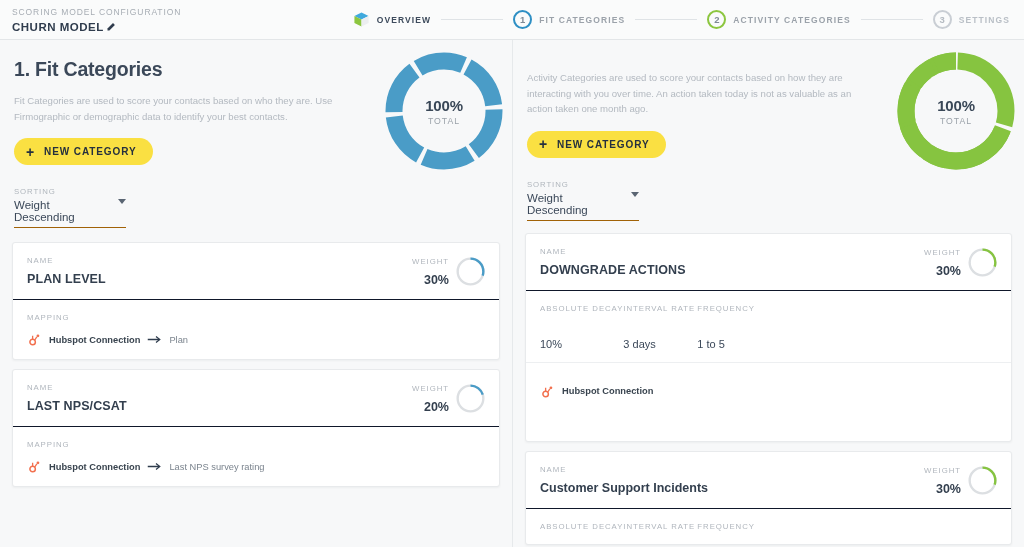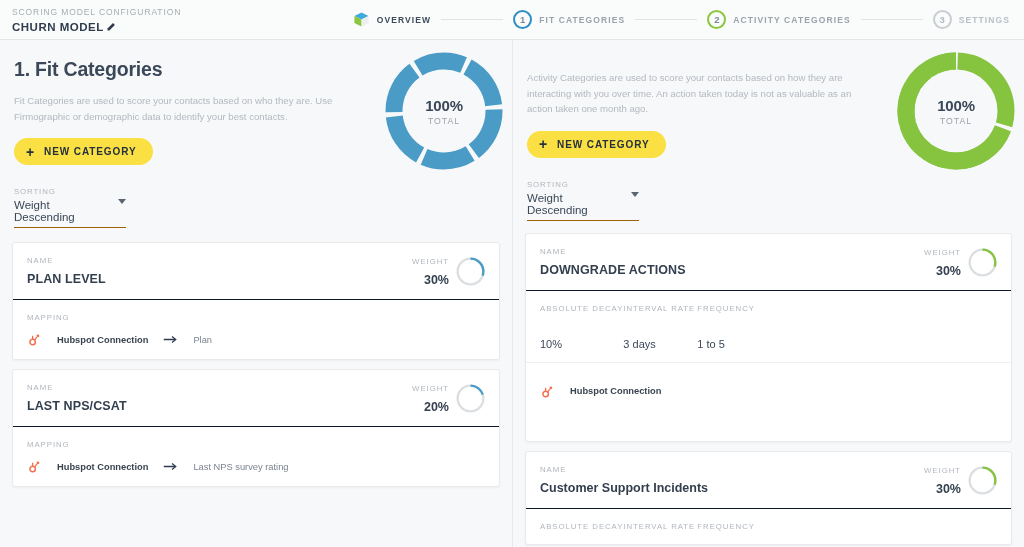--- a/index.html
+++ b/index.html
@@ -205,21 +205,21 @@
     font-size: 12.5px;
     font-weight: bold;
     color: #333f4e;
   }
   .weight-ring { width: 33px; height: 33px; flex: none; }
 
   .mapping-row {
     margin-top: 9px;
     display: flex;
     align-items: center;
-    gap: 15px;
+    gap: 7px;
   }
   .hs-icon { width: 15px; height: 15px; flex: none; display: block; }
   .conn-name { font-size: 9.3px; font-weight: bold; color: #39444f; }
   .arrow-icon { width: 15px; height: 9px; display: block; }
   .map-target { font-size: 9.3px; color: #7b848e; }
 
   .decay-grid { display: flex; align-items: center; }
   .decay-col { min-width: 82px; }
   .decay-col.wide { min-width: 74px; }
   .decay-val {

